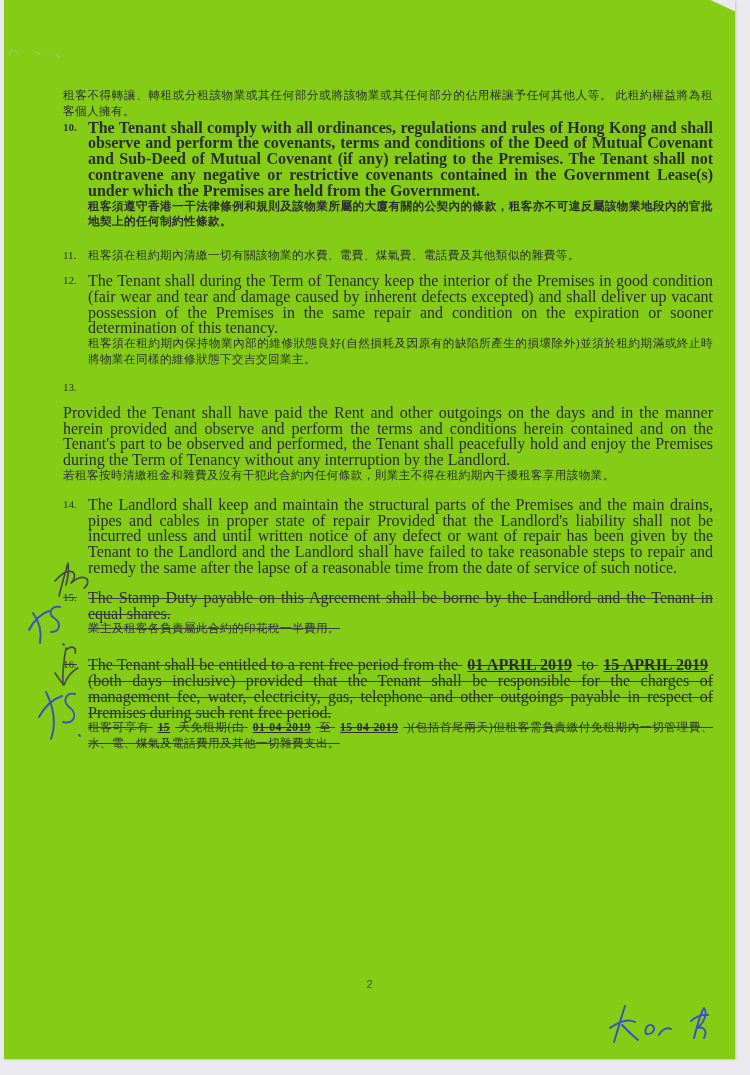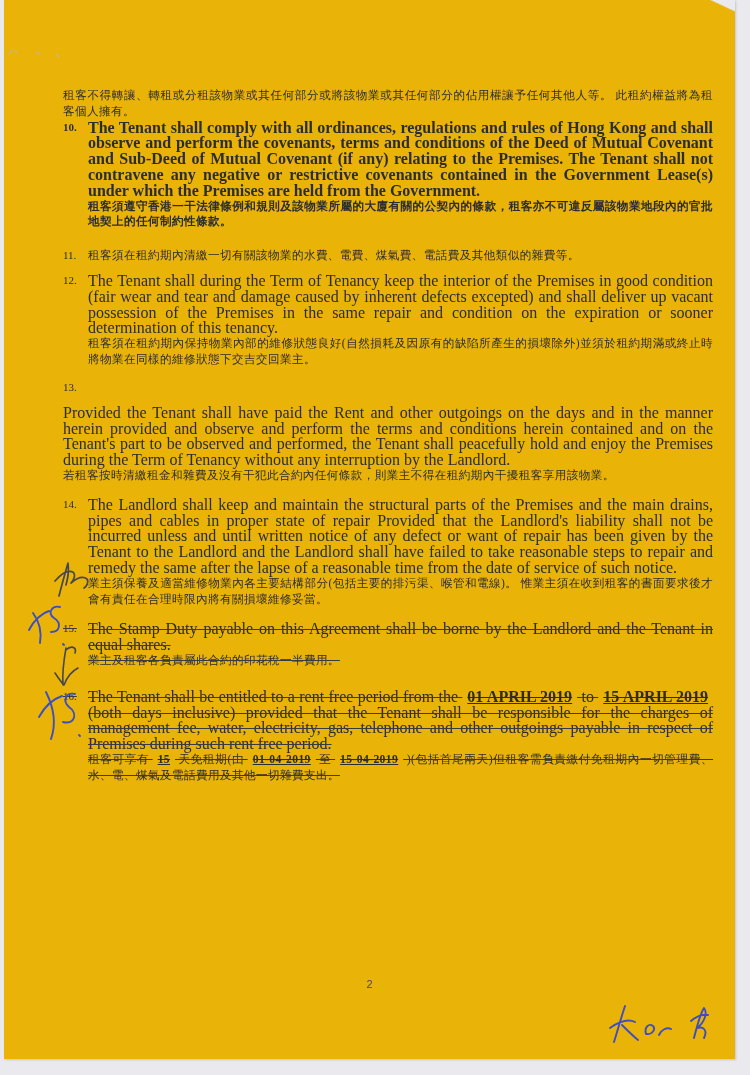--- a/index.html
+++ b/index.html
@@ -3,21 +3,21 @@
 <meta charset="utf-8">
 <style>
   html,body{margin:0;padding:0;}
   body{
     width:750px;height:1075px;position:relative;overflow:hidden;
     background:#e9e9ee;
     font-family:"Liberation Serif","DejaVu Serif",serif;
   }
   .paper{
     position:absolute;left:4px;top:0;width:731px;height:1059px;
-    background:#eab308;box-shadow:1px 1px 2px rgba(40,40,60,.18);
+    background:#84cc16;box-shadow:1px 1px 2px rgba(40,40,60,.18);
   }
   .paper::after{
     content:"";position:absolute;top:0;right:0;width:36px;height:24px;
     background:linear-gradient(205deg,#e9e9ee 26%,rgba(233,233,238,0) 30%);
   }
   .content{position:absolute;left:59px;top:88px;width:650px;color:#2c2d31;}
   .content p{margin:0;}
   .en{font-size:16px;line-height:15.8px;text-align:justify;}
   .zh{font-size:11.6px;line-height:15.8px;text-align:justify;letter-spacing:.4px;}
   .intro{margin-left:25px;margin-bottom:25px;}
@@ -85,21 +85,20 @@
           <span class="num">13.</span>
           <div class="body">
             <p class="en"><span>Provided the Tenant shall have paid the Rent and other outgoings on the days and in the manner herein provided and observe and perform the terms and conditions herein contained and on the Tenant's part to be observed and performed, the Tenant shall peacefully hold and enjoy the Premises during the Term of Tenancy without any interruption by the Landlord.</span></p>
             <p class="zh"><span>若租客按時清繳租金和雜費及沒有干犯此合約內任何條款，則業主不得在租約期內干擾租客享用該物業。</span></p>
           </div>
         </li>
         <li class="clause clause-14">
           <span class="num">14.</span>
           <div class="body">
             <p class="en"><span>The Landlord shall keep and maintain the structural parts of the Premises and the main drains, pipes and cables in proper state of repair Provided that the Landlord's liability shall not be incurred unless and until written notice of any defect or want of repair has been given by the Tenant to the Landlord and the Landlord shall have failed to take reasonable steps to repair and remedy the same after the lapse of a reasonable time from the date of service of such notice.</span></p>
-            <p class="zh"><span>業主須保養及適當維修物業內各主要結構部分(包括主要的排污渠、喉管和電線)。 惟業主須在收到租客的書面要求後才會有責任在合理時限內將有關損壞維修妥當。</span></p>
           </div>
         </li>
         <li class="clause clause-15 struck">
           <span class="num">15.</span>
           <div class="body">
             <p class="en"><span>The Stamp Duty payable on this Agreement shall be borne by the Landlord and the Tenant in equal shares.</span></p>
             <p class="zh"><span>業主及租客各負責屬此合約的印花稅一半費用。</span></p>
           </div>
         </li>
         <li class="clause clause-16 struck">

